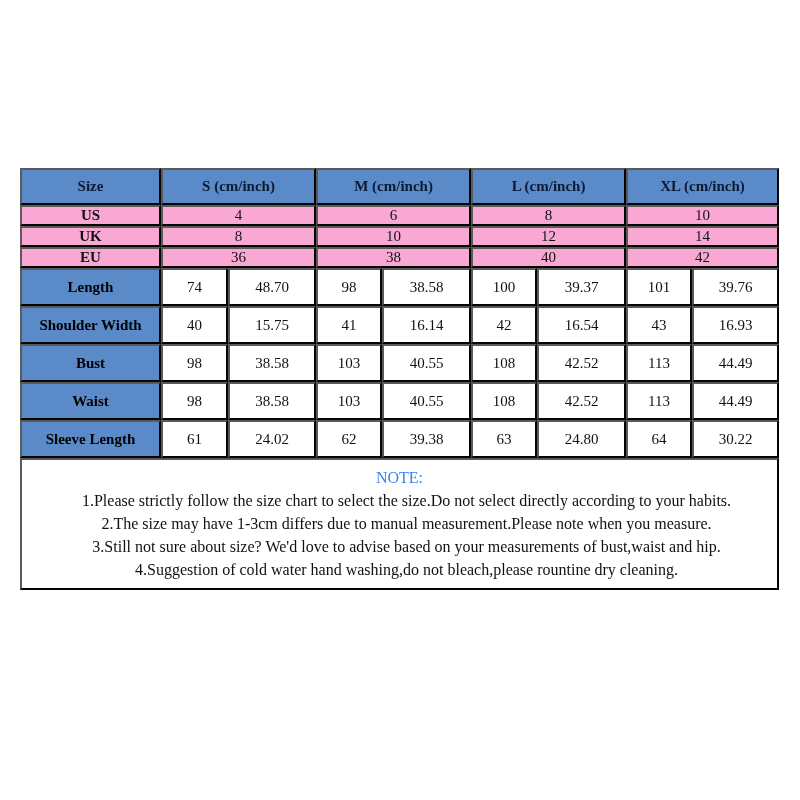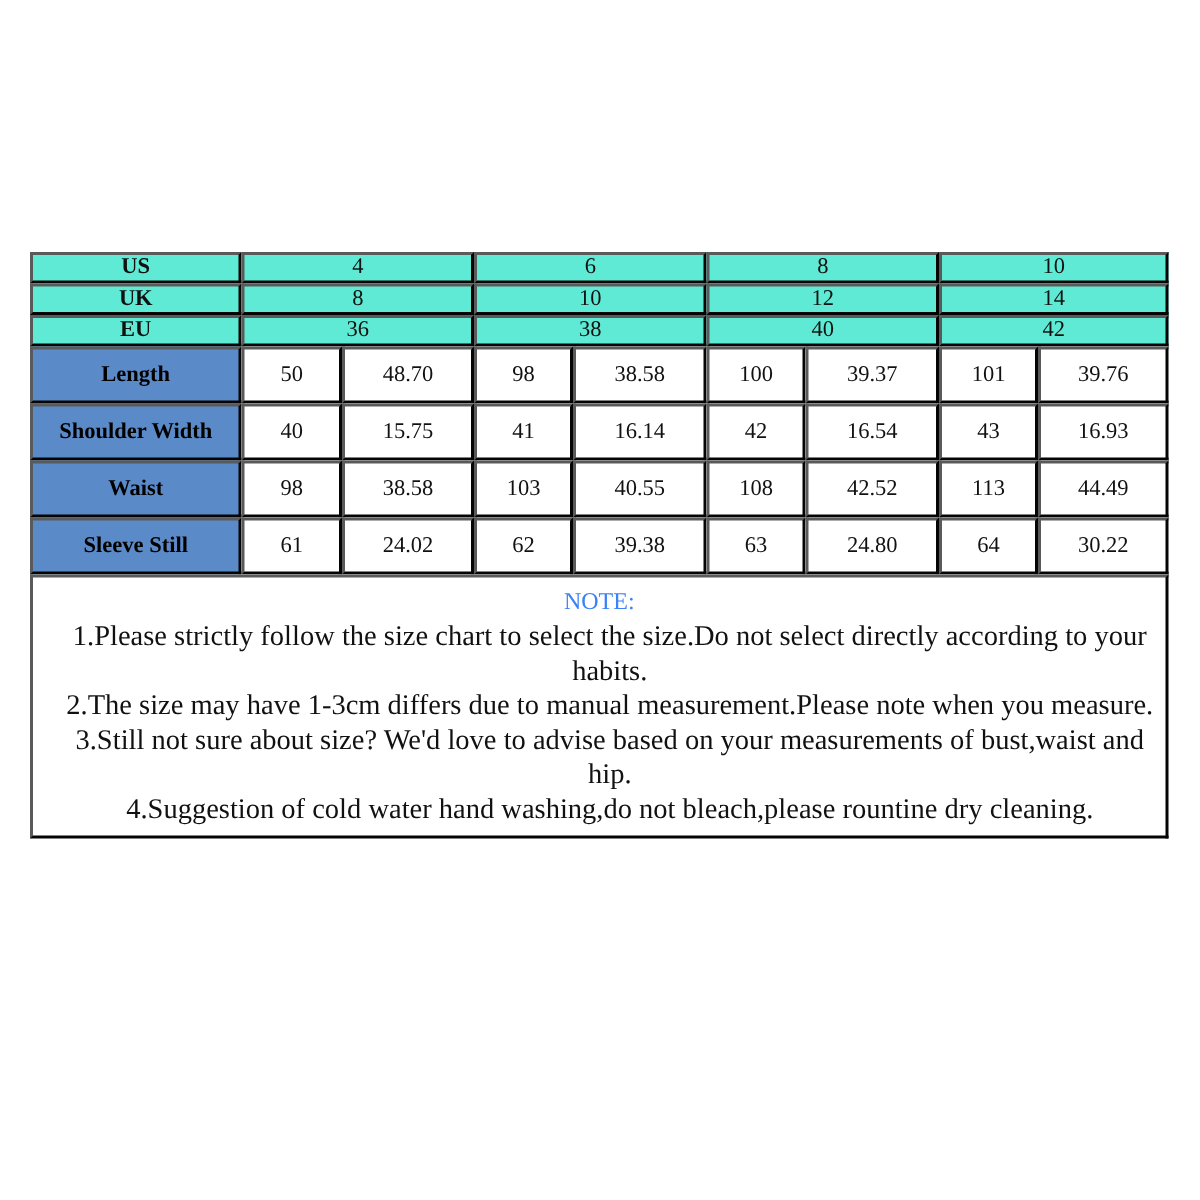--- a/index.html
+++ b/index.html
@@ -10,44 +10,51 @@
     table-layout: fixed;
   }
   #chart td {
     border: 2px solid #5a5a5a;
     border-style: outset;
     text-align: center; vertical-align: middle;
     font-size: 15px; padding: 0;
     box-sizing: border-box;
   }
   .hdr td { background: #5b8ac8; font-weight: bold; color: #0d1a33; height: 37px; font-size: 14px; }
-  .conv td { background: #5eead4; height: 18px; }
+  .conv td { background: #f9a8d4; height: 18px; }
   .conv td.lbl { font-weight: bold; }
   .meas td { background: #ffffff; height: 38px; }
   .meas td.lbl { background: #5b8ac8; font-weight: bold; color: #000000; font-size: 14px; }
   .note-cell { background: #fff; height: 132px; padding: 6px 0 !important; }
   .note-title { color: #3b82f6; font-size: 16px; line-height: 22px; }
-  .note-line { font-size: 19px; line-height: 23px; color: #111; margin-left: 14px; }
+  .note-line { font-size: 16px; line-height: 23px; color: #111; margin-left: 14px; }
 </style>
 </head>
 <body>
 
 <table id="chart">
   <colgroup>
     <col style="width:141px">
     <col style="width:67px">
       <col style="width:88px">
     <col style="width:66px">
       <col style="width:89px">
     <col style="width:66px">
       <col style="width:89px">
     <col style="width:66px">
       <col style="width:87px">
   </colgroup>
   <tbody>
+      <tr class="hdr">
+    <td>Size</td>
+    <td colspan="2">S (cm/inch)</td>
+    <td colspan="2">M (cm/inch)</td>
+    <td colspan="2">L (cm/inch)</td>
+    <td colspan="2">XL (cm/inch)</td>
+  </tr>
   <tr class="conv">
     <td class="lbl">US</td>
     <td colspan="2">4</td>
     <td colspan="2">6</td>
     <td colspan="2">8</td>
     <td colspan="2">10</td>
   </tr>
   <tr class="conv">
     <td class="lbl">UK</td>
     <td colspan="2">8</td>
@@ -57,53 +64,64 @@
   </tr>
   <tr class="conv">
     <td class="lbl">EU</td>
     <td colspan="2">36</td>
     <td colspan="2">38</td>
     <td colspan="2">40</td>
     <td colspan="2">42</td>
   </tr>
   <tr class="meas">
     <td class="lbl">Length</td>
-    <td>50</td>
+    <td>74</td>
     <td>48.70</td>
     <td>98</td>
     <td>38.58</td>
     <td>100</td>
     <td>39.37</td>
     <td>101</td>
     <td>39.76</td>
   </tr>
   <tr class="meas">
     <td class="lbl">Shoulder Width</td>
     <td>40</td>
     <td>15.75</td>
     <td>41</td>
     <td>16.14</td>
     <td>42</td>
     <td>16.54</td>
     <td>43</td>
     <td>16.93</td>
   </tr>
   <tr class="meas">
+    <td class="lbl">Bust</td>
+    <td>98</td>
+    <td>38.58</td>
+    <td>103</td>
+    <td>40.55</td>
+    <td>108</td>
+    <td>42.52</td>
+    <td>113</td>
+    <td>44.49</td>
+  </tr>
+  <tr class="meas">
     <td class="lbl">Waist</td>
     <td>98</td>
     <td>38.58</td>
     <td>103</td>
     <td>40.55</td>
     <td>108</td>
     <td>42.52</td>
     <td>113</td>
     <td>44.49</td>
   </tr>
   <tr class="meas">
-    <td class="lbl">Sleeve Still</td>
+    <td class="lbl">Sleeve Length</td>
     <td>61</td>
     <td>24.02</td>
     <td>62</td>
     <td>39.38</td>
     <td>63</td>
     <td>24.80</td>
     <td>64</td>
     <td>30.22</td>
   </tr>
   <tr>

